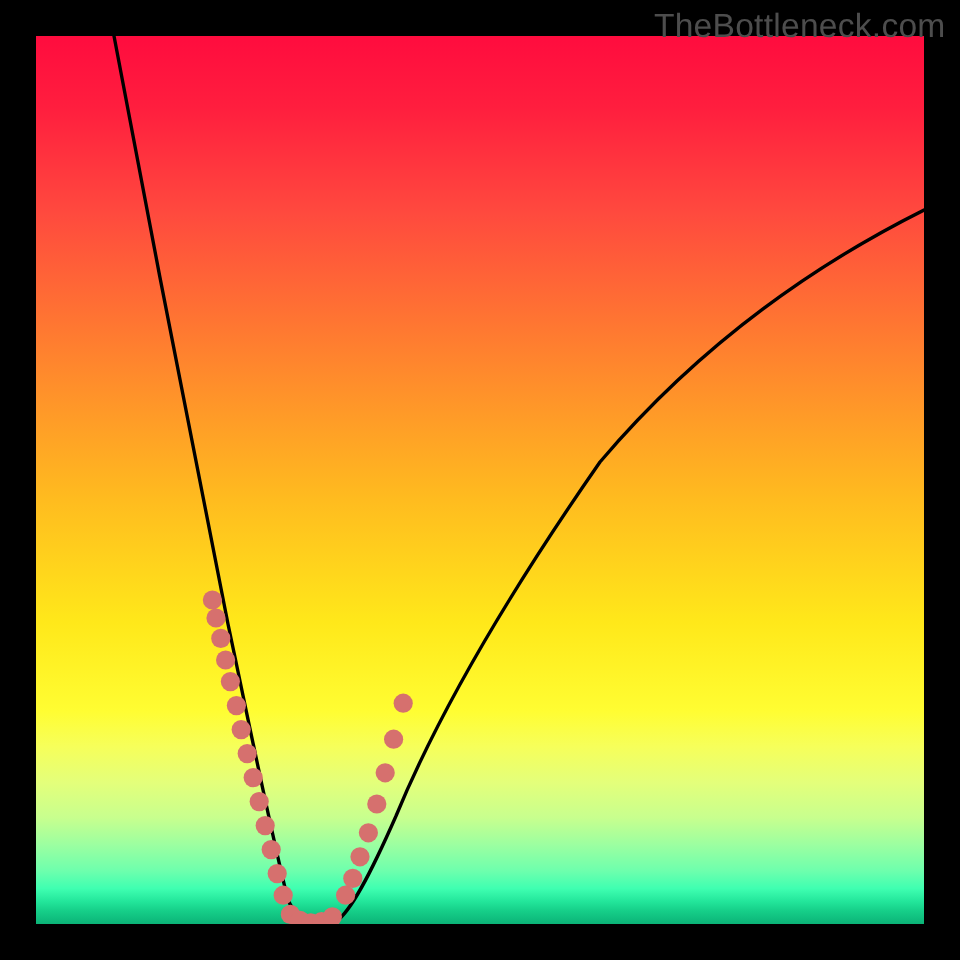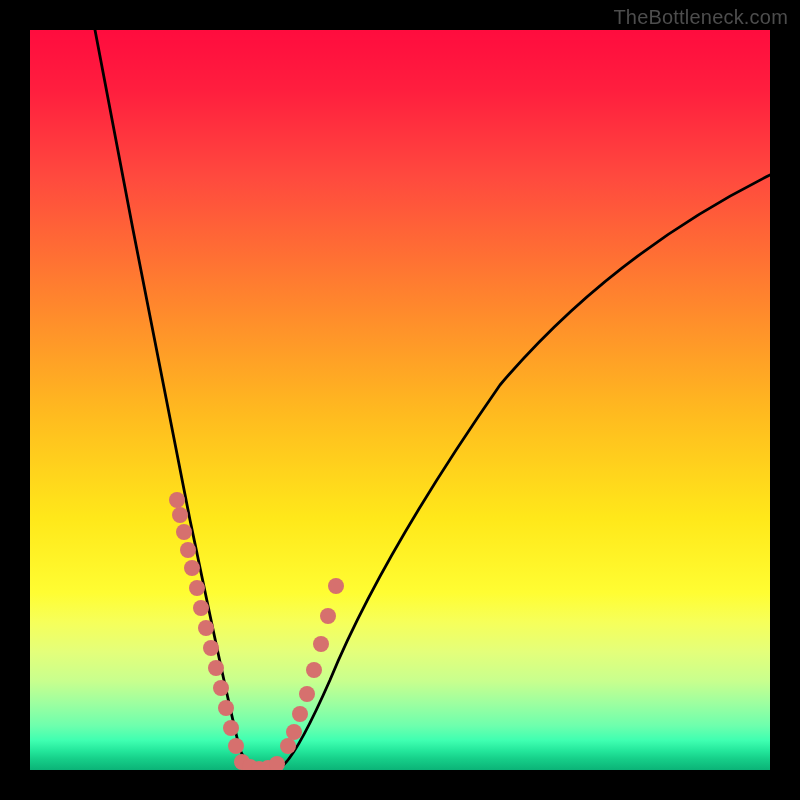--- a/index.html
+++ b/index.html
@@ -48,21 +48,21 @@
       #22e59a 97.5%,
       #16cf89 98.5%,
       #0bb377 100%
     );
   }
   .watermark {
     position: absolute;
     top: 6px;
     right: 12px;
     color: #4d4d4d;
-    font-size: 20px;
+    font-size: 28px;
     font-weight: 500;
     letter-spacing: 0.2px;
     user-select: none;
   }
   svg.curves {
     position: absolute;
     inset: 0;
   }
 </style>
 </head>

